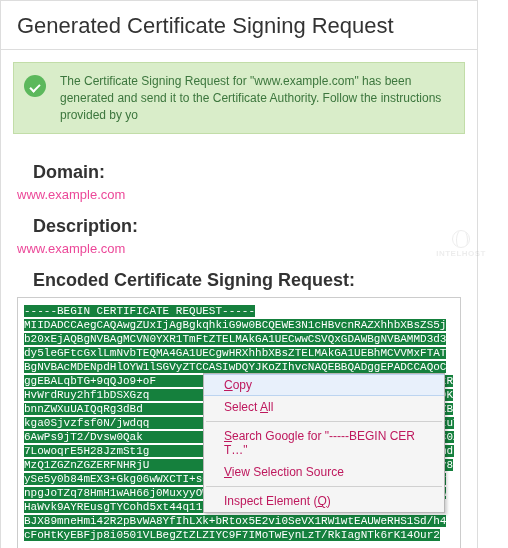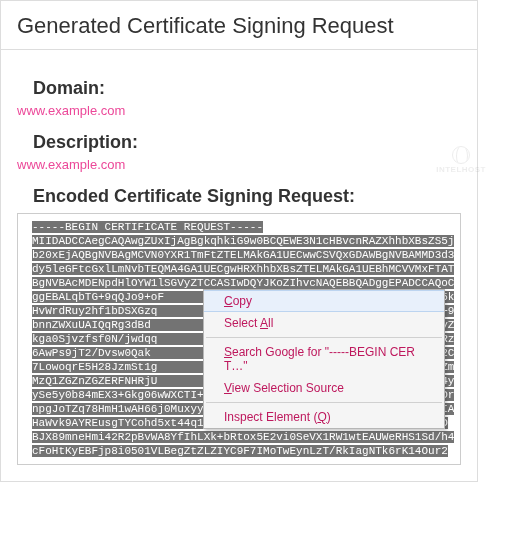--- a/index.html
+++ b/index.html
@@ -101,23 +101,22 @@
     padding: 6px;
     font-family: "Courier New", monospace;
     font-size: 11px;
     line-height: 14px;
     color: #fff;
     word-break: break-all;
     position: relative;
     background:#fff;
   }
   .csr-line {
-    background: #737373;
+    background: #15803d;
     display: inline;
-    margin-left: 8px;
   }
   .csr-line-wrap {
     display: block;
     white-space: pre;
     overflow: hidden;
   }
   .ctx-menu {
     position: absolute;
     left: 185px;
     top: 75px;
@@ -147,20 +146,24 @@
     margin: 3px 2px;
   }
   u { text-decoration: underline; }
 </style>
 </head>
 <body>
 
 <div class="page">
   <h1 class="header-title">Generated Certificate Signing Request</h1>
 
+  <div class="alert">
+    <div class="alert-icon"></div>
+    <span>The Certificate Signing Request for "www.example.com" has been generated and send it to the Certificate Authority. Follow the instructions provided by yo</span>
+  </div>
 
   <div class="content">
     <div class="field-label">Domain:</div>
     <div class="field-value">www.example.com</div>
 
     <div class="field-label">Description:</div>
     <div class="field-value">www.example.com</div>
 
     <div class="watermark">
       <div class="watermark-globe"></div>

